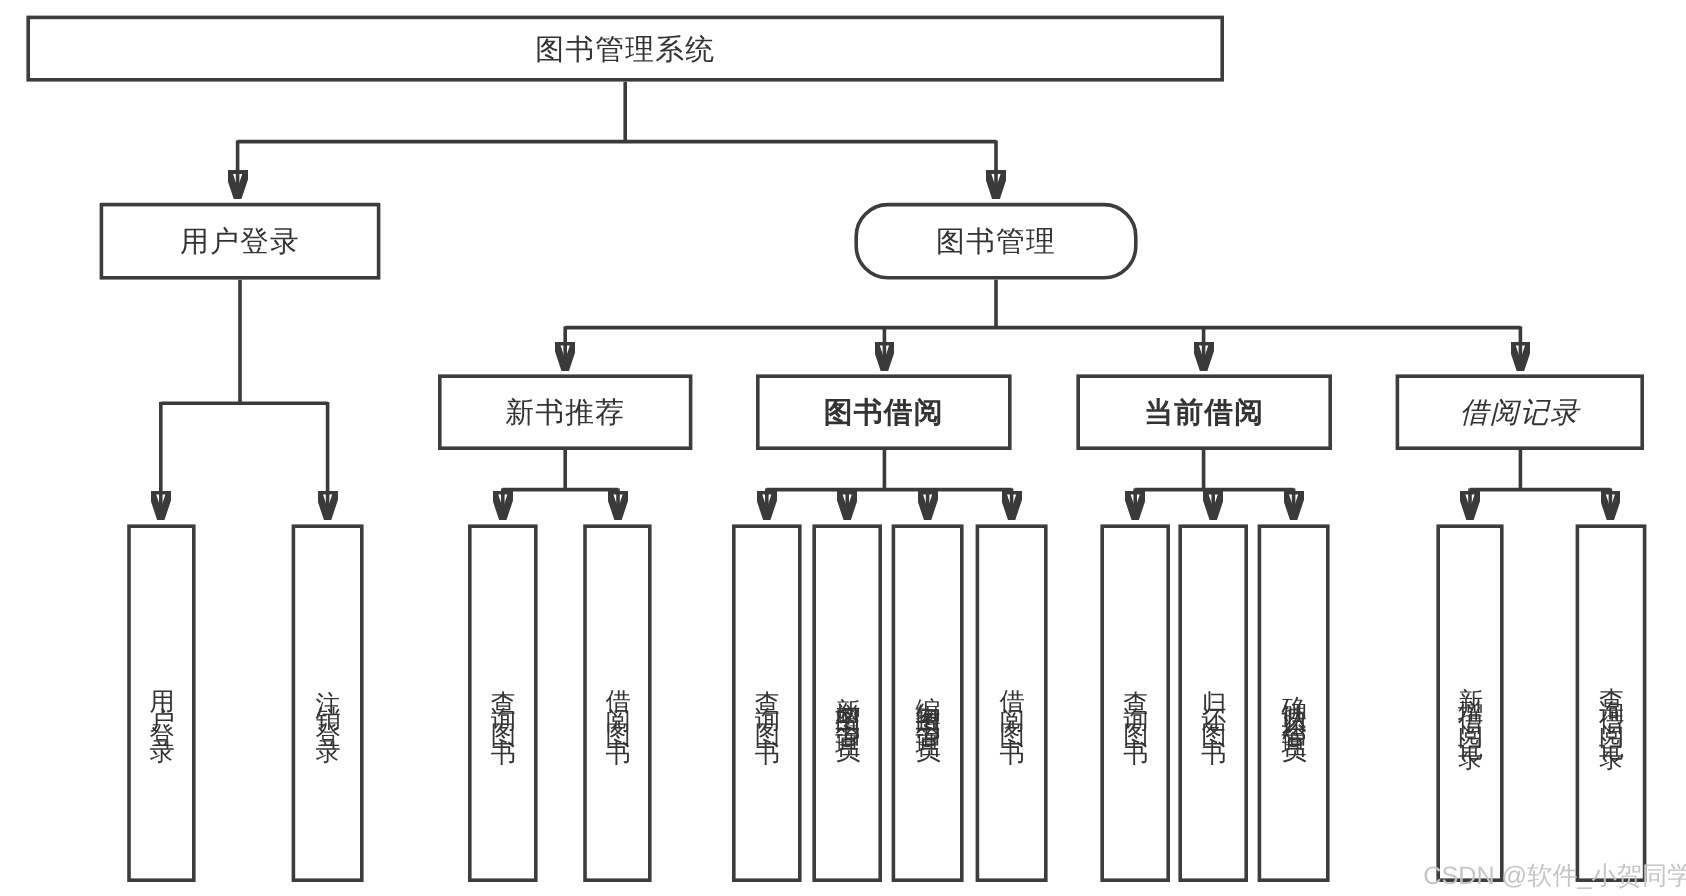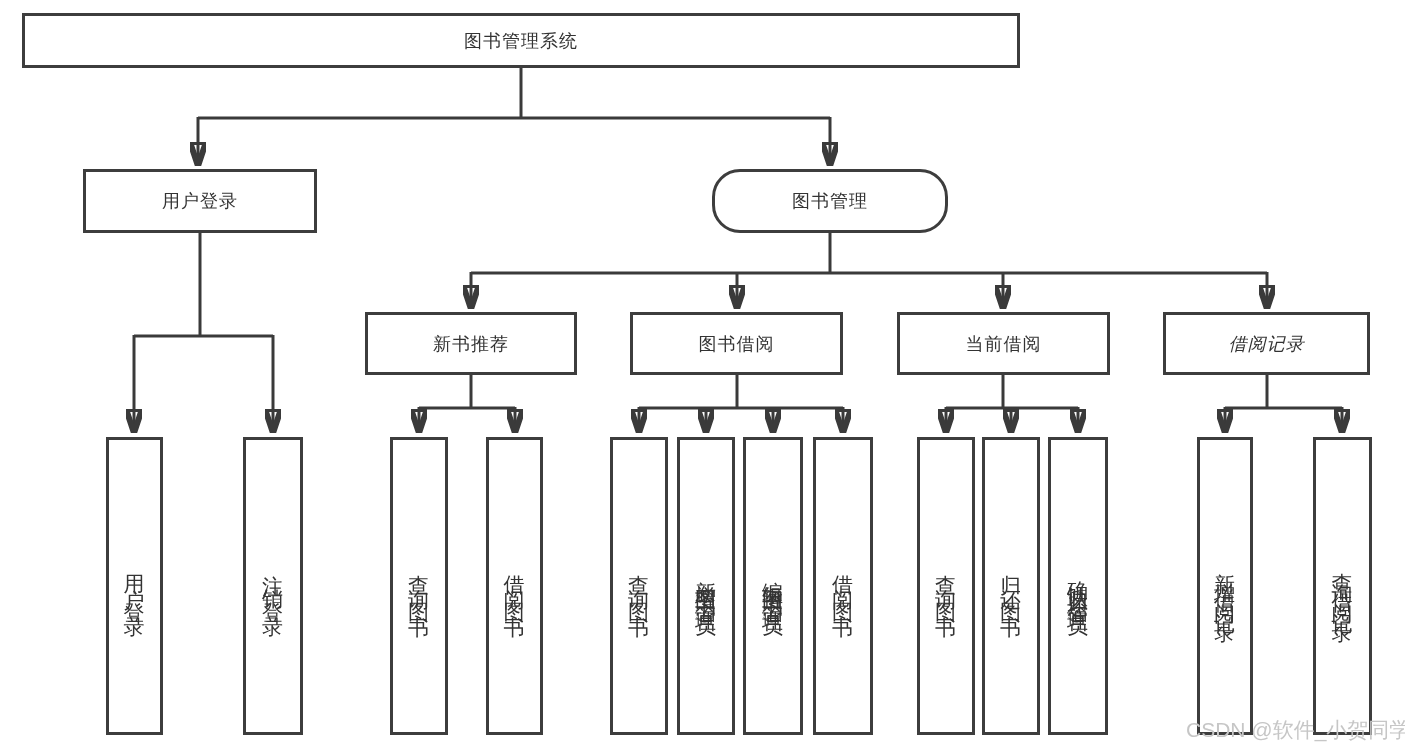--- a/index.html
+++ b/index.html
@@ -16,21 +16,21 @@
     font-family:"Liberation Sans","DejaVu Sans",sans-serif;
     color:var(--text);
   }
   #connector-layer{position:absolute;left:0;top:0;width:1405px;height:747px;}
   #connector-layer path{stroke:var(--connector);stroke-width:3;fill:none;}
   #arrowhead-shape{fill:var(--connector);}
   .hbox{
     position:absolute;box-sizing:border-box;
     border:3px solid var(--box-border);background:var(--background);
     display:flex;align-items:center;justify-content:center;
-    font-size:18px;letter-spacing:1px;white-space:nowrap;
+    font-size:24px;letter-spacing:1px;white-space:nowrap;
   }
   .vbox{
     position:absolute;box-sizing:border-box;
     border:3px solid var(--box-border);background:var(--background);
     display:flex;align-items:center;justify-content:center;
     writing-mode:vertical-rl;text-orientation:mixed;
     font-size:21px;letter-spacing:14px;line-height:1;
   }
   .vbox.tight{letter-spacing:5px;}
   .vbox.med{letter-spacing:10px;}
@@ -89,22 +89,22 @@
   <path d="M1225 407 V431" marker-end="url(#arrow)"></path>
   <path d="M1342 407 V431" marker-end="url(#arrow)"></path>
 </svg>
 
 <div class="hbox" style="left:22px;top:13px;width:998px;height:55px;">图书管理系统</div>
 
 <div class="hbox" style="left:83px;top:169px;width:234px;height:64px;">用户登录</div>
 <div class="hbox" style="left:712px;top:169px;width:236px;height:64px;border-radius:28px;">图书管理</div>
 
 <div class="hbox" style="left:365px;top:312px;width:212px;height:63px;">新书推荐</div>
-<div class="hbox" style="left:630px;top:312px;width:213px;height:63px;">图书借阅</div>
-<div class="hbox" style="left:897px;top:312px;width:213px;height:63px;">当前借阅</div>
+<div class="hbox" style="left:630px;top:312px;width:213px;height:63px;font-weight:bold;">图书借阅</div>
+<div class="hbox" style="left:897px;top:312px;width:213px;height:63px;font-weight:bold;">当前借阅</div>
 <div class="hbox" style="left:1163px;top:312px;width:207px;height:63px;font-style:italic;">借阅记录</div>
 
 <div class="vbox" style="left:106px;top:437px;width:57px;height:298px;">用户登录</div>
 <div class="vbox" style="left:243px;top:437px;width:60px;height:298px;">注销登录</div>
 
 <div class="vbox" style="left:390px;top:437px;width:58px;height:298px;">查询图书</div>
 <div class="vbox" style="left:486px;top:437px;width:57px;height:298px;">借阅图书</div>
 
 <div class="vbox" style="left:610px;top:437px;width:58px;height:298px;">查询图书</div>
 <div class="vbox tight" style="left:677px;top:437px;width:58px;height:298px;">新增图书（管理员）</div>

